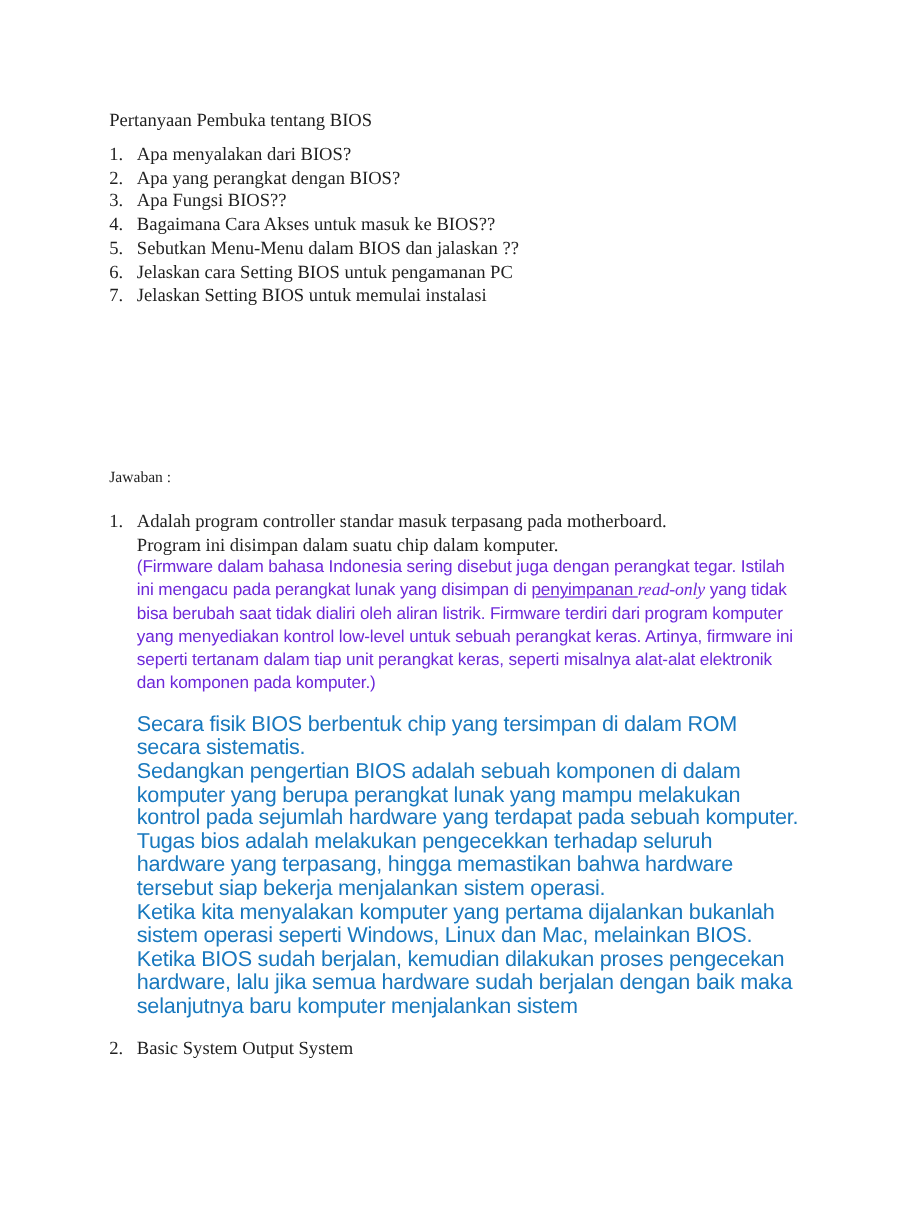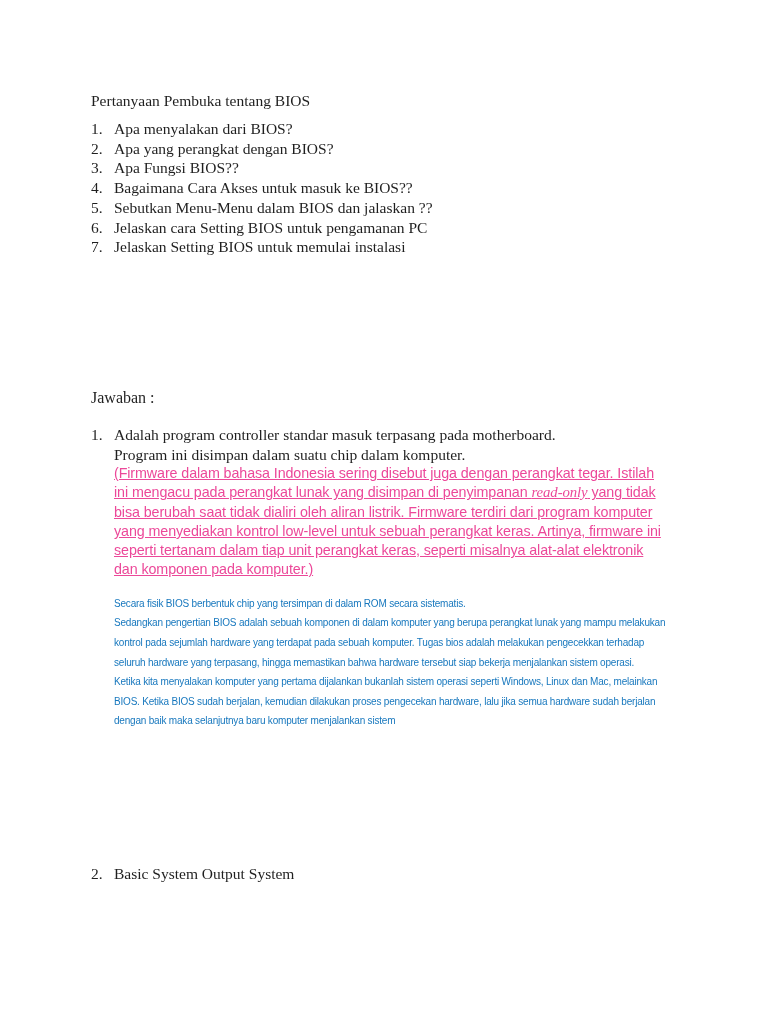--- a/index.html
+++ b/index.html
@@ -11,39 +11,38 @@
     overflow:hidden;
     font-family:"Liberation Serif", serif;
     color:#1f1f1f;
   }
   .abs{position:absolute;}
   .serif{font-family:"Liberation Serif", serif;font-size:15.5px;line-height:19.5px;color:#1f1f1f;}
   .title{top:91px;left:91px;font-size:15.5px;}
   .questions{top:119px;left:91px;width:580px;}
   .qrow{display:flex;line-height:19.7px;font-size:15.5px;}
   .num{flex:0 0 23px;}
-  .jawaban{top:388px;left:91px;font-size:16px;}
+  .jawaban{top:388px;left:91px;font-size:13px;}
   .answer{left:91px;display:flex;width:600px;}
   .answer1{top:425px;}
   .answer2{top:864px;}
   .content{width:556px;}
   .blackline{font-size:15.5px;line-height:19.5px;}
   .rednote{
     font-family:"Liberation Sans", sans-serif;
     font-size:14.3px;line-height:19.3px;
     letter-spacing:-0.1px;
-    color:#ec4899;
-    text-decoration:underline;
+    color:#6d28d9;
   }
   .rednote .u{text-decoration:underline;}
   .rednote .it{font-family:"Liberation Serif", serif;font-style:italic;font-size:14.8px;}
   .spacer{height:14px;}
   .bluetext{
     font-family:"Liberation Sans", sans-serif;
-    font-size:10px;line-height:19.6px;
+    font-size:18px;line-height:19.6px;
     letter-spacing:-0.2px;
     color:#1878be;
   }
   .bluetext .b{font-weight:normal;margin-top:24px;}
 </style>
 </head>
 <body>
 
 <div class="page">
 

